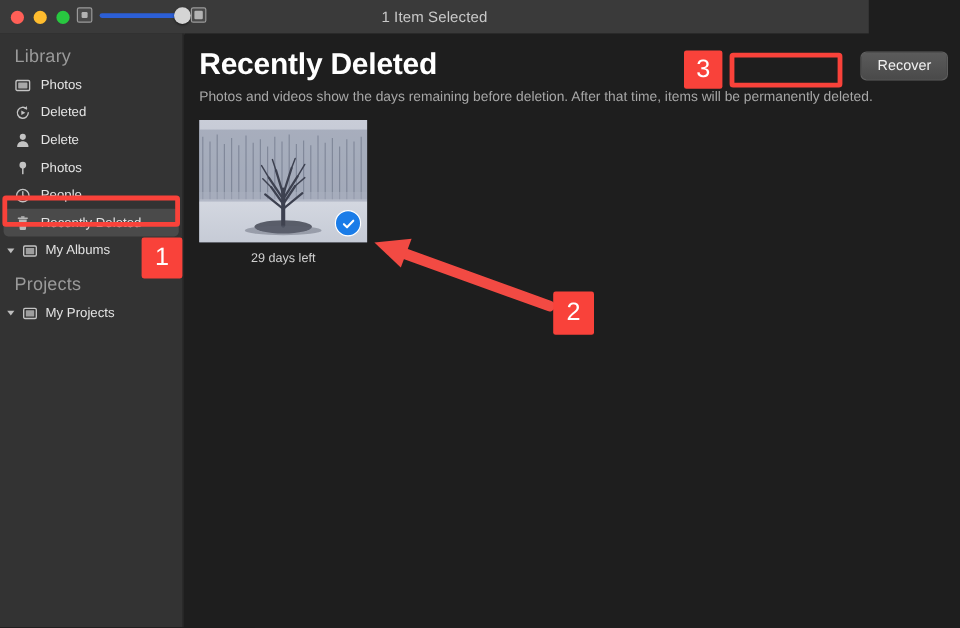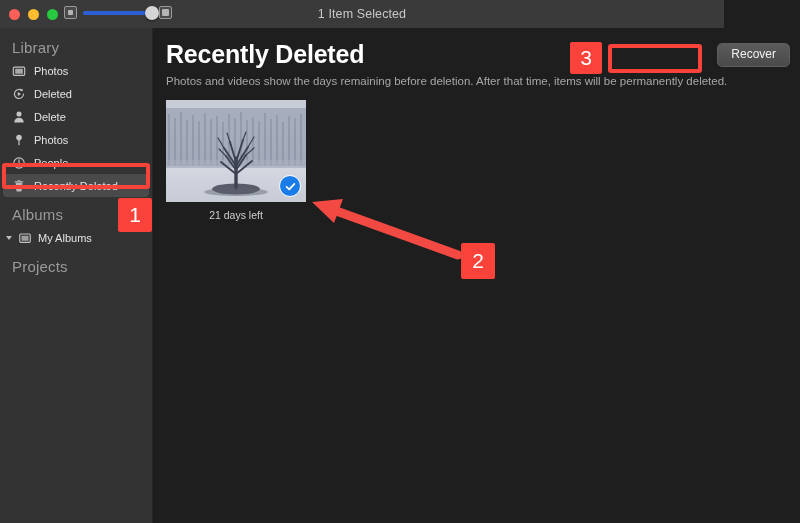--- a/index.html
+++ b/index.html
@@ -309,33 +309,40 @@
 
     <div class="nav-item selected">
       <svg class="nav-icon" viewBox="0 0 16 16">
         <path d="M4.2 4.4h7.6l-.8 9.1a1 1 0 0 1-1 .9H6a1 1 0 0 1-1-.9z" fill="#b8b8b8"></path>
         <rect x="3.1" y="2.6" width="9.8" height="1.5" rx=".7" fill="#b8b8b8"></rect>
         <rect x="6.2" y="1.3" width="3.6" height="1.4" rx=".6" fill="#b8b8b8"></rect>
       </svg>
       <span>Recently Deleted</span>
     </div>
 
-    <div class="section-label" style="padding-top:9px">Albums</div>
 
     <div class="nav-item group">
       <span class="disclosure"></span>
       <svg class="nav-icon" viewBox="0 0 16 16">
         <rect x="2" y="3.4" width="12" height="9.6" rx="1.2" fill="none" stroke="#c4c4c4" stroke-width="1.3"></rect>
         <rect x="4" y="5.3" width="8" height="5.9" rx=".5" fill="#9e9e9e"></rect>
       </svg>
       <span>My Albums</span>
     </div>
 
     <div class="section-label" style="padding-top:9px">Projects</div>
 
+    <div class="nav-item group">
+      <span class="disclosure"></span>
+      <svg class="nav-icon" viewBox="0 0 16 16">
+        <rect x="2" y="3.4" width="12" height="9.6" rx="1.2" fill="none" stroke="#c4c4c4" stroke-width="1.3"></rect>
+        <rect x="4" y="5.3" width="8" height="5.9" rx=".5" fill="#9e9e9e"></rect>
+      </svg>
+      <span>My Projects</span>
+    </div>
   </div>
 
   <div class="content">
     <h1 class="page-title">Recently Deleted</h1>
     <p class="page-subtitle">Photos and videos show the days remaining before deletion. After that time, items will be permanently deleted.</p>
 
     <div class="toolbar">
       <button class="btn">Recover</button>
     </div>
   </div>
@@ -368,21 +375,21 @@
           </g>
           <ellipse cx="70" cy="89" rx="24" ry="5.5" fill="#40434f" opacity=".82"></ellipse>
           <ellipse cx="70" cy="92" rx="32" ry="4" fill="#5d6270" opacity=".45"></ellipse>
         </svg>
         <span class="check-badge">
           <svg width="13" height="13" viewBox="0 0 16 16">
             <path d="M3.2 8.4 6.4 11.6 12.8 4.8" fill="none" stroke="#ffffff" stroke-width="2.1" stroke-linecap="round" stroke-linejoin="round"></path>
           </svg>
         </span>
       </div>
-      <div class="photo-caption">21 days left</div>
+      <div class="photo-caption">29 days left</div>
     </div>
   </div>
 
   <div class="anno-box" style="left:2px; top:163px; width:148px; height:26px;"></div>
 
   <div class="anno-badge" style="left:118px; top:198px; width:34px; height:34px;">1</div>
 
   <div class="anno-box" style="left:608px; top:44px; width:94px; height:29px;"></div>
 
   <div class="anno-badge" style="left:570px; top:42px; width:32px; height:32px;">3</div>

